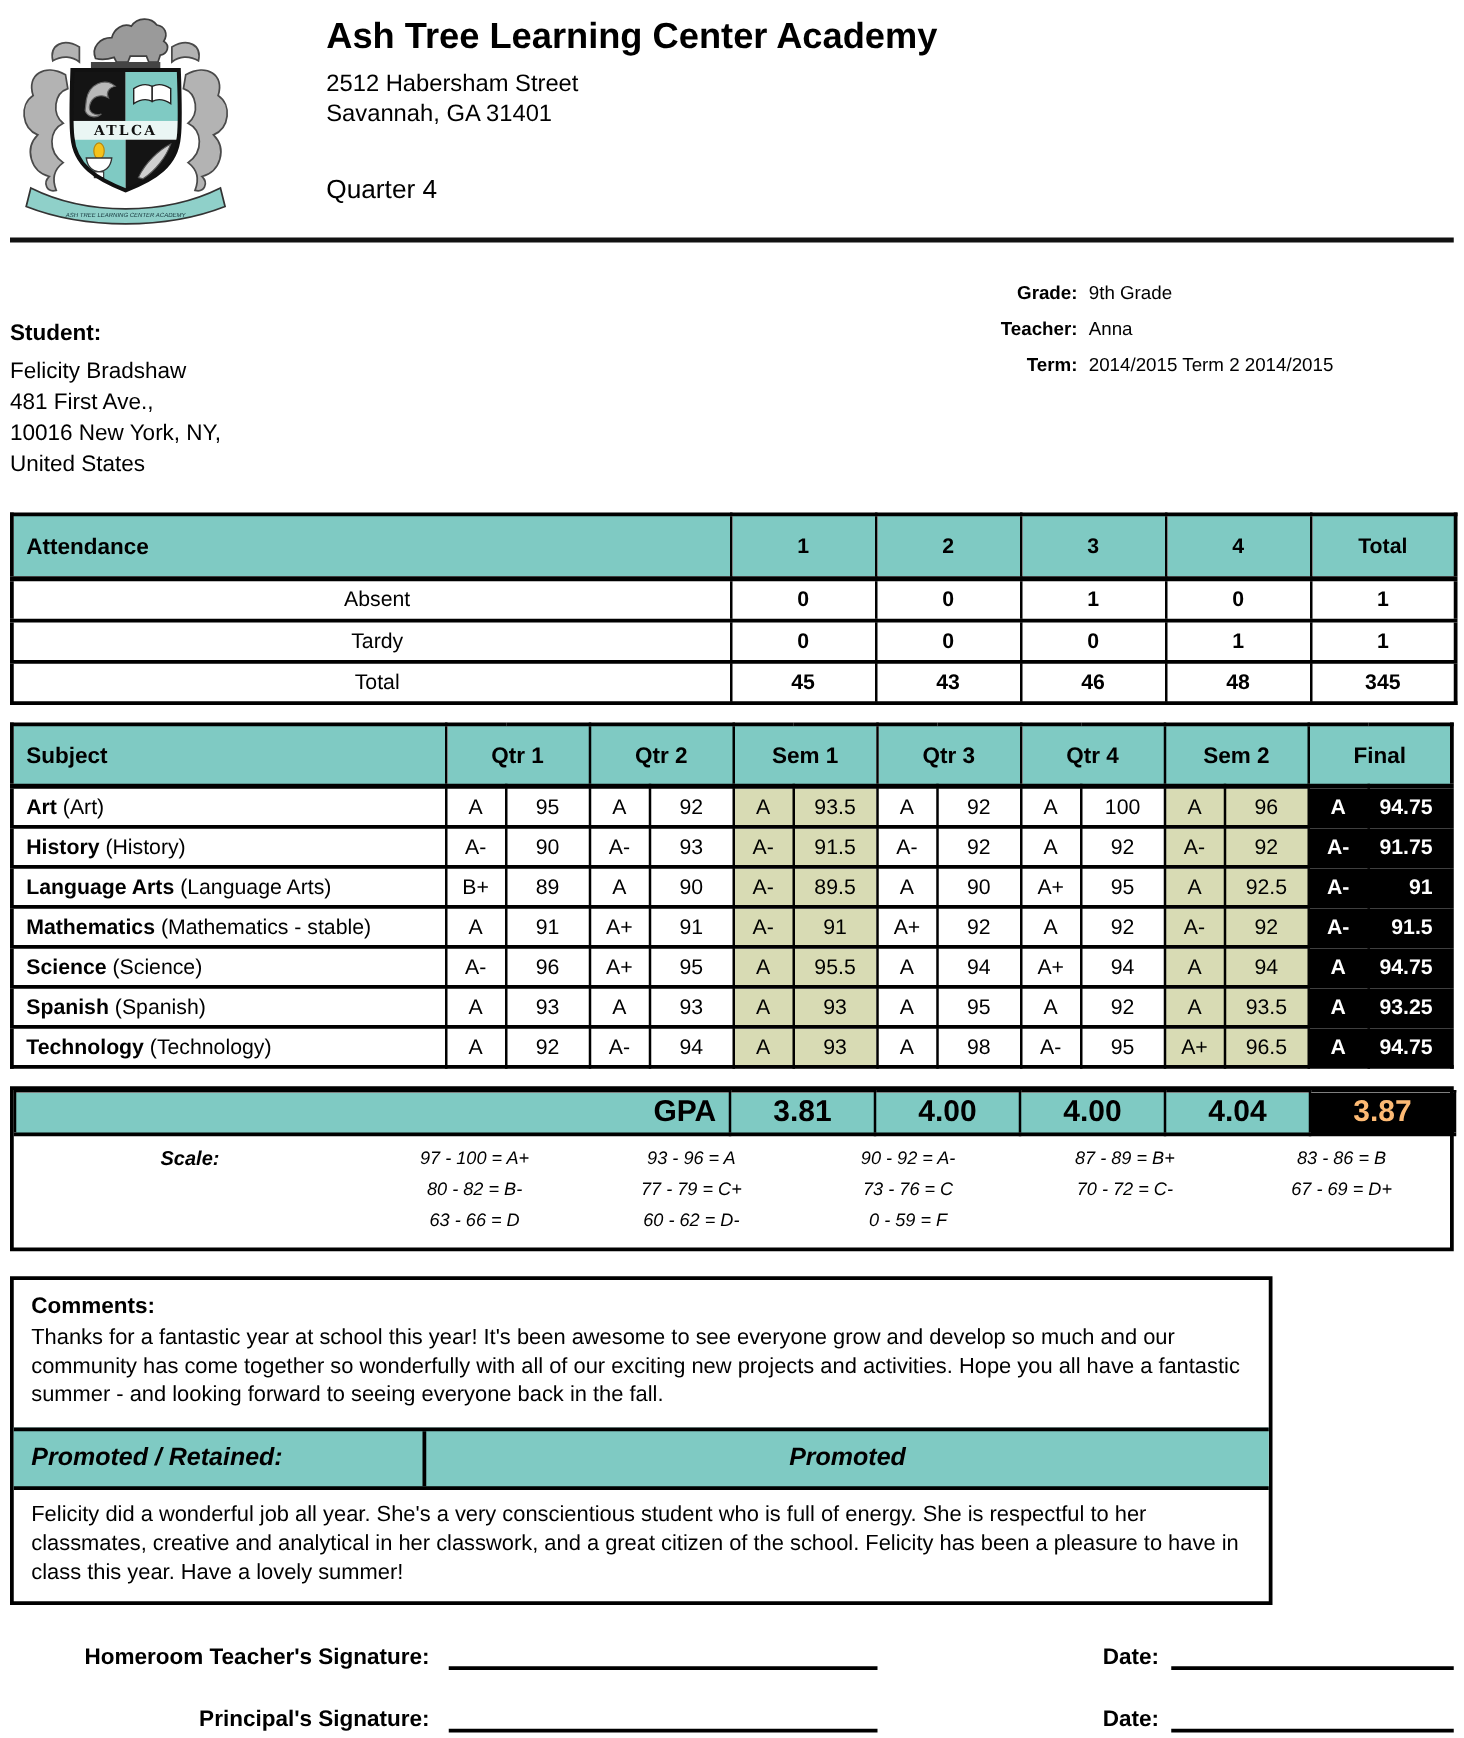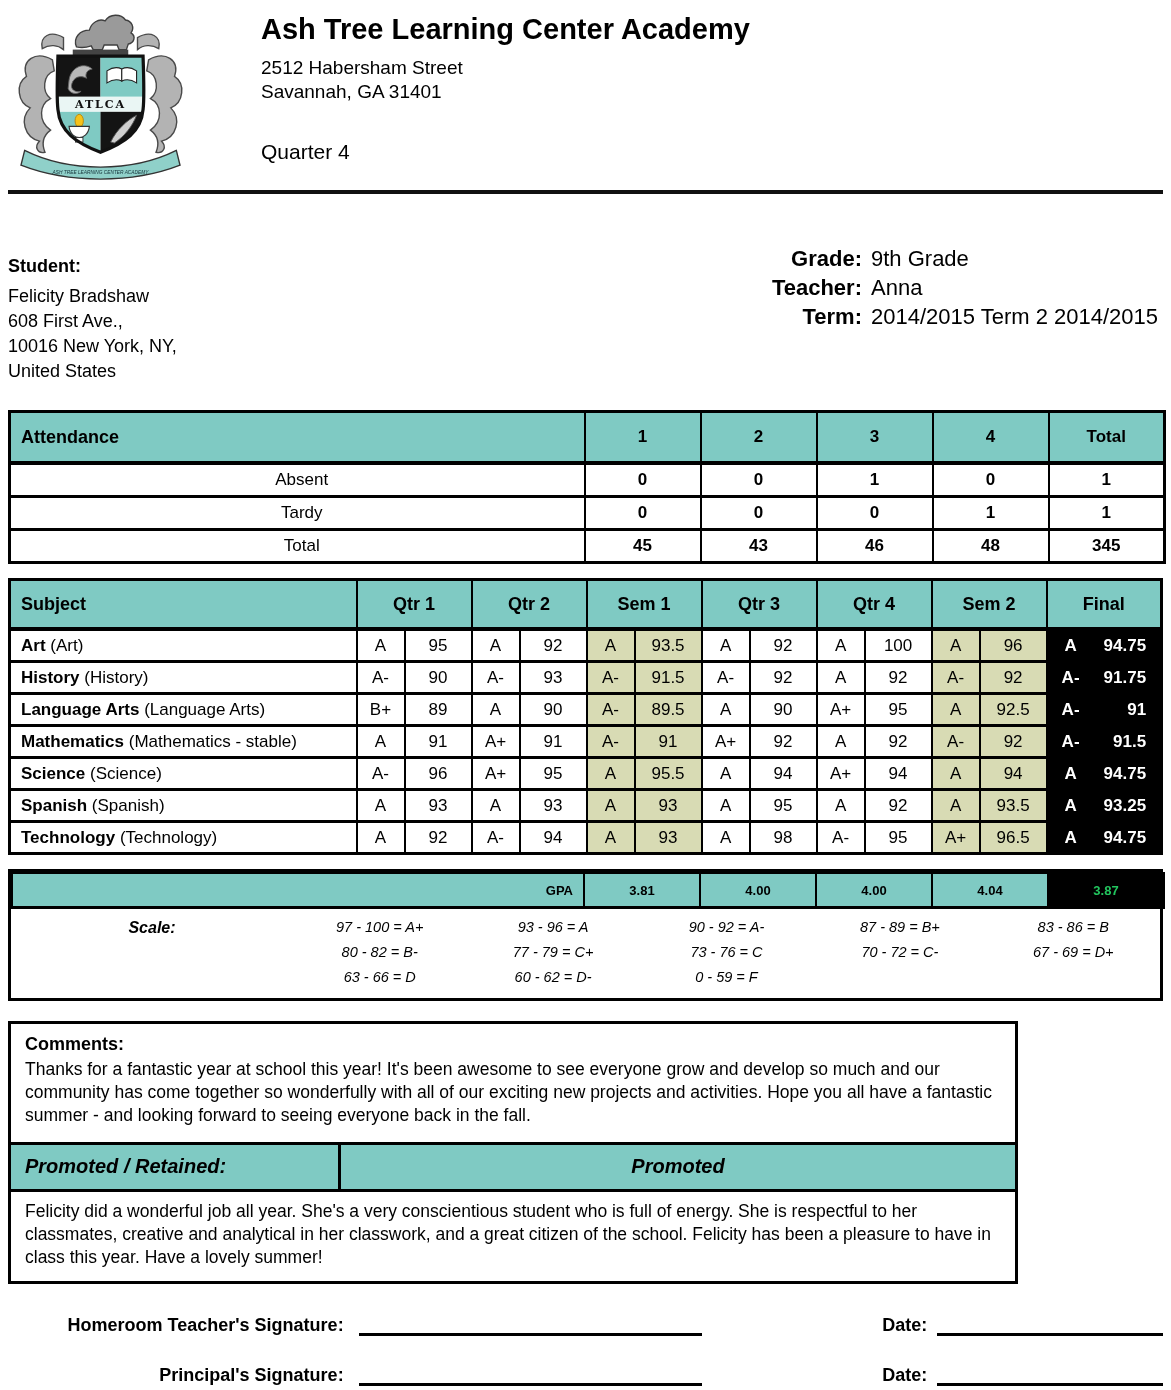--- a/index.html
+++ b/index.html
@@ -12,21 +12,21 @@
   .school-block { margin-left:68px; padding-top:6px; }
   .school-name { font-size:29px; font-weight:bold; margin:2px 0 10px; }
   .school-addr { font-size:19px; line-height:24px; }
   .quarter { font-size:21px; margin-top:36px; }
   .rule { height:4px; background:#111; margin-top:7px; }
 
   
   .info-row { display:flex; justify-content:space-between; margin-top:24px; }
   .student-block { font-size:18px; line-height:25px;margin-top:36px; }
   .student-label { font-weight:bold; margin-bottom:5px; }
-  .meta-block { font-size:22px; padding-top:2px;margin-top:24px; }
+  .meta-block { font-size:15px; padding-top:2px; }
   .meta-row { display:flex; justify-content:flex-end; line-height:29px; }
   .meta-label { font-weight:bold; text-align:right; }
   .meta-value { width:292px; margin-left:9px; text-align:left; }
 
   
   table { border-collapse:collapse; table-layout:fixed; width:1155px; }
   th, td { border:2px solid #000; font-size:17px; overflow:hidden; white-space:nowrap; }
   thead th { background:#7fcac3; font-weight:bold; }
   table { border:3px solid #000; }
   thead tr { border-bottom:4px solid #000; }
@@ -48,24 +48,24 @@
   .grades-table .subject-cell { text-align:left; padding-left:10px; }
   .subject-name { font-weight:bold; }
   .subject-detail { font-weight:normal; }
   td.sem { background:#d8dbb4; }
   td.final { background:#000; color:#fff; font-weight:bold; }
   td.final.num-cell { text-align:right; padding-right:14px; }
 
   
   .gpa-block { width:1155px; box-sizing:border-box; border:3px solid #000; margin-top:14px; }
   .gpa-table { width:100%; border:none; }
-  .gpa-table td { height:30px; background:#7fcac3; font-weight:bold; font-size:13px; text-align:center; border:2px solid #000; }
+  .gpa-table td { height:30px; background:#7fcac3; font-weight:bold; font-size:24px; text-align:center; border:2px solid #000; }
   .gpa-table tr { border:none; }
   .gpa-table .gpa-label { text-align:right; padding-right:10px; }
-  .gpa-table td.final { background:#000; color:#22c55e; }
+  .gpa-table td.final { background:#000; color:#fdba74; }
   .gpa-table { border-bottom:3px solid #000; }
   .scale-grid { display:grid; grid-template-columns:282px repeat(5,1fr); padding:6px 0 8px; }
   .scale-grid > div { text-align:center; font-style:italic; font-size:14.5px; line-height:25px; }
   .scale-label { font-weight:bold; font-size:16px !important; }
 
   
   .comments-block { width:1010px; box-sizing:border-box; border:3px solid #000; margin-top:20px; }
   .comments-inner { padding:10px 14px 15px; }
   .comments-label { font-weight:bold; font-size:18px; margin-bottom:3px; }
   .comments-text, .remarks-text { font-size:17.5px; line-height:23px; white-space:normal; }
@@ -139,21 +139,21 @@
       <div class="school-addr">Savannah, GA 31401</div>
       <div class="quarter">Quarter 4</div>
     </div>
   </div>
   <div class="rule"></div>
 
   <div class="info-row">
     <div class="student-block">
       <div class="student-label">Student:</div>
       <div>Felicity Bradshaw</div>
-      <div>608 First Ave.,</div>
+      <div>481 First Ave.,</div>
       <div>10016 New York, NY,</div>
       <div>United States</div>
     </div>
     <div class="meta-block">
       <div class="meta-row">
         <span class="meta-label">Grade:</span>
         <span class="meta-value">9th Grade</span>
       </div>
       <div class="meta-row">
         <span class="meta-label">Teacher:</span>

